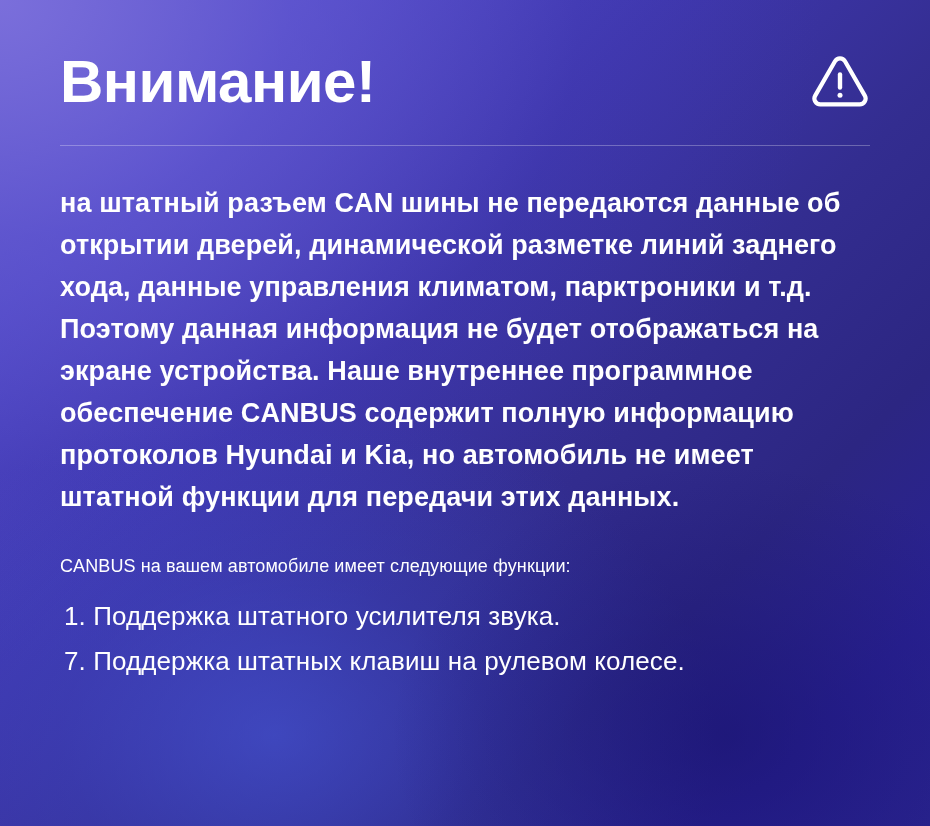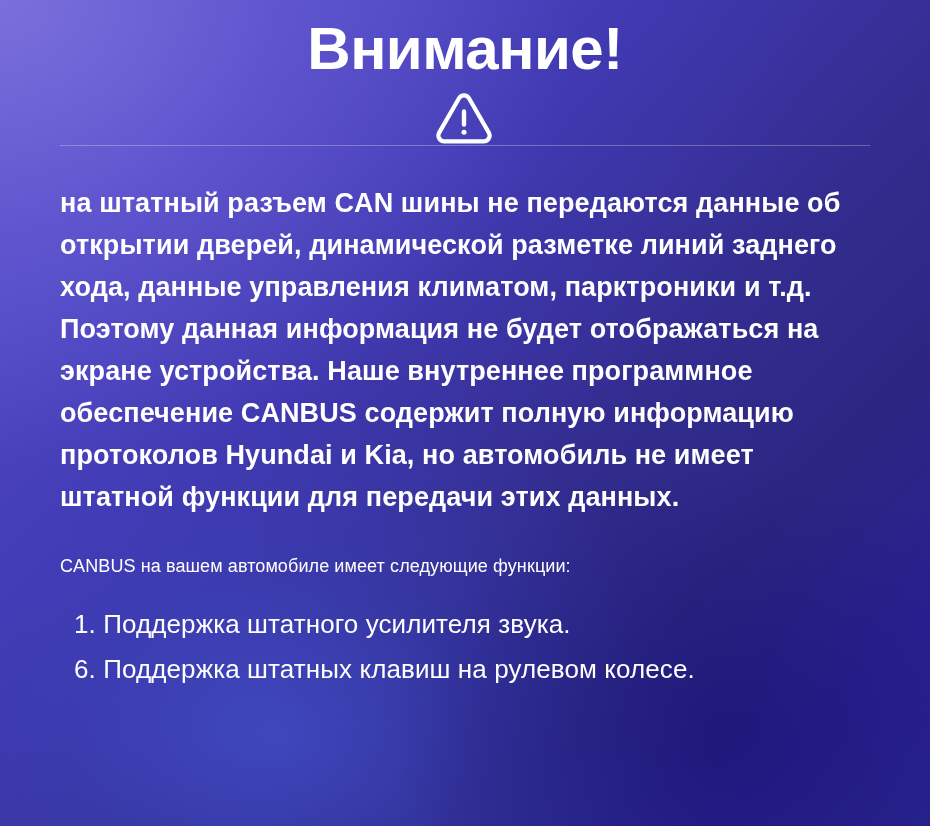--- a/index.html
+++ b/index.html
@@ -54,21 +54,20 @@
   }
 
   
   .header-row {
     display: flex;
     align-items: center;
     justify-content: space-between;
     height: 145px;
     padding-top: 19px;
     box-sizing: border-box;
-    flex-direction: column;
   }
   .notice-title {
     margin: 0;
     color: #ffffff;
     font-size: 60px;
     font-weight: 800;
     letter-spacing: -0.5px;
     line-height: 1;
     white-space: nowrap;
   }
@@ -105,21 +104,21 @@
   .functions-heading {
     margin: 0 0 6px 0;
     color: #ffffff;
     font-size: 18px;
     font-weight: 400;
     line-height: 44px;
     letter-spacing: 0.1px;
   }
   .functions-list {
     list-style: none;
-    margin: 14px;
+    margin: 4px;
     padding: 0;
   }
   .functions-list li {
     color: #ffffff;
     font-size: 26px;
     font-weight: 400;
     line-height: 45px;
     letter-spacing: 0.1px;
     white-space: nowrap;
   }
@@ -144,18 +143,18 @@
 
     <div class="body-block">
       <p class="para">на штатный разъем CAN шины не передаются данные об открытии дверей, динамической разметке линий заднего хода, данные управления климатом, парктроники и т.д. Поэтому данная информация не будет отображаться на экране устройства. Наше внутреннее программное обеспечение CANBUS содержит полную информацию протоколов Hyundai и Kia, но автомобиль не имеет штатной функции для передачи этих данных.</p>
     </div>
 
     <div class="functions-block">
       <p class="functions-heading">CANBUS на вашем автомобиле имеет следующие функции:</p>
 
       <ul class="functions-list">
         <li>1. Поддержка штатного усилителя звука.</li>
-        <li>6. Поддержка штатных клавиш на рулевом колесе.</li>
+        <li>7. Поддержка штатных клавиш на рулевом колесе.</li>
       </ul>
     </div>
 
   </div>
 </div>
 
 </body></html>

